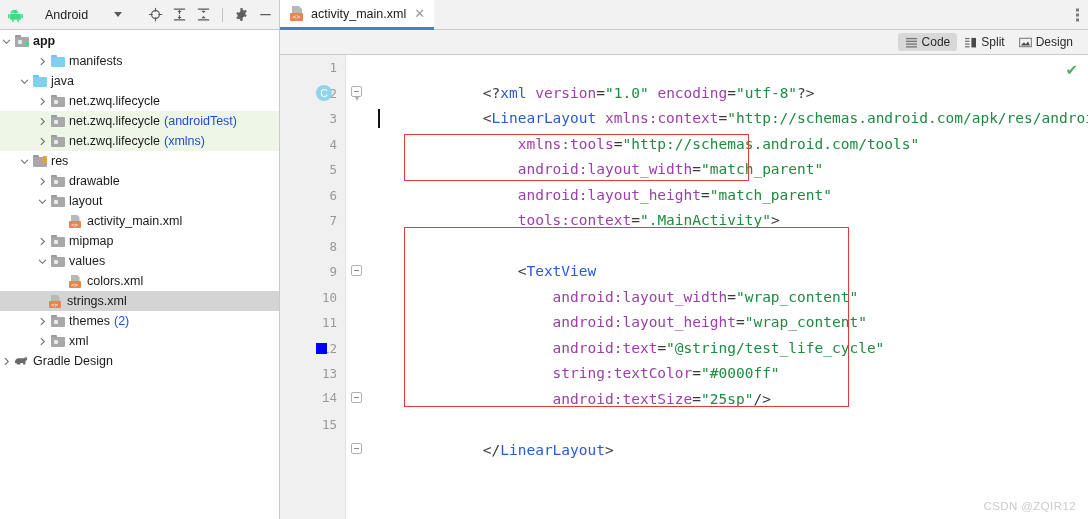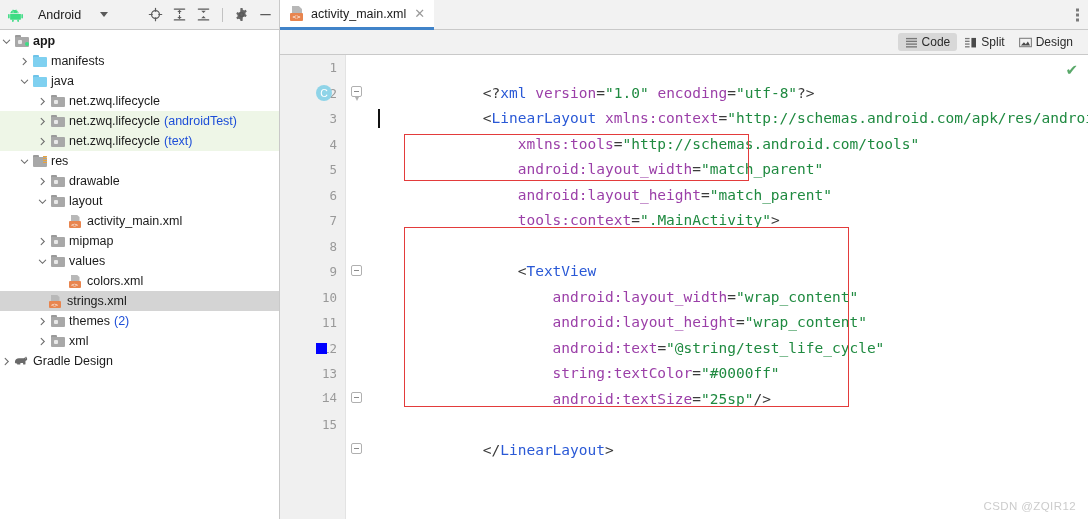--- a/index.html
+++ b/index.html
@@ -22,21 +22,21 @@
   
   .top-row { display: flex; height: 30px; flex: 0 0 30px; }
 
   .proj-header {
     width: 280px; flex: 0 0 280px;
     background: #f2f2f2;
     border-right: 1px solid #c9c9c9;
     border-bottom: 1px solid #c9c9c9;
     display: flex; align-items: center;
     padding: 0 6px 0 8px;
-    gap: 15px;
+    gap: 22px;
   }
   .android-logo { width: 15px; height: 13px; position: relative; flex: 0 0 15px; }
   .proj-title {
     font-size: 12.5px; color: #1b1b1b; white-space: nowrap;
   }
   .caret-down {
     width: 0; height: 0; margin-left: 4px;
     border-left: 4px solid transparent;
     border-right: 4px solid transparent;
     border-top: 5px solid #5a5a5a;
@@ -335,21 +335,21 @@
           <span class="fold gray">
               <span class="tab0"></span>
               <span class="bdy"></span>
               <span class="dot"></span>
             <span style="position:absolute;right:0;bottom:1px;width:4px;height:4px;background:#3ddc84;border-radius:50%;"></span>
           </span>
         </span>
         <span class="lbl bold">app</span>
       </div>
 
-      <div class="tree-row" style="padding-left:18px;text-align:center;">
+      <div class="tree-row" style="padding-left:36px;text-align:center;">
         <span class="arrow">
           <svg width="9" height="9" viewBox="0 0 10 10">
               <path d="M3.5 1.5 7 5 3.5 8.5" fill="none" stroke="#6e6e6e" stroke-width="1.2" stroke-linecap="round"></path>
             </svg>
         </span>
         <span class="ico-slot">
           <span class="fold blue">
               <span class="tab0"></span>
               <span class="bdy"></span>
             </span>
@@ -412,21 +412,21 @@
             </svg>
         </span>
         <span class="ico-slot">
           <span class="fold gray">
               <span class="tab0"></span>
               <span class="bdy"></span>
               <span class="dot"></span>
             </span>
         </span>
         <span class="lbl">net.zwq.lifecycle</span>
-        <span class="muted">(text)</span>
+        <span class="muted">(xmlns)</span>
       </div>
 
       <div class="tree-row" style="padding-left:18px;">
         <span class="arrow">
           <svg width="9" height="9" viewBox="0 0 10 10">
               <path d="M1.5 3.5 5 7 8.5 3.5" fill="none" stroke="#6e6e6e" stroke-width="1.2" stroke-linecap="round"></path>
             </svg>
         </span>
         <span class="ico-slot">
           <span class="fold gray">

